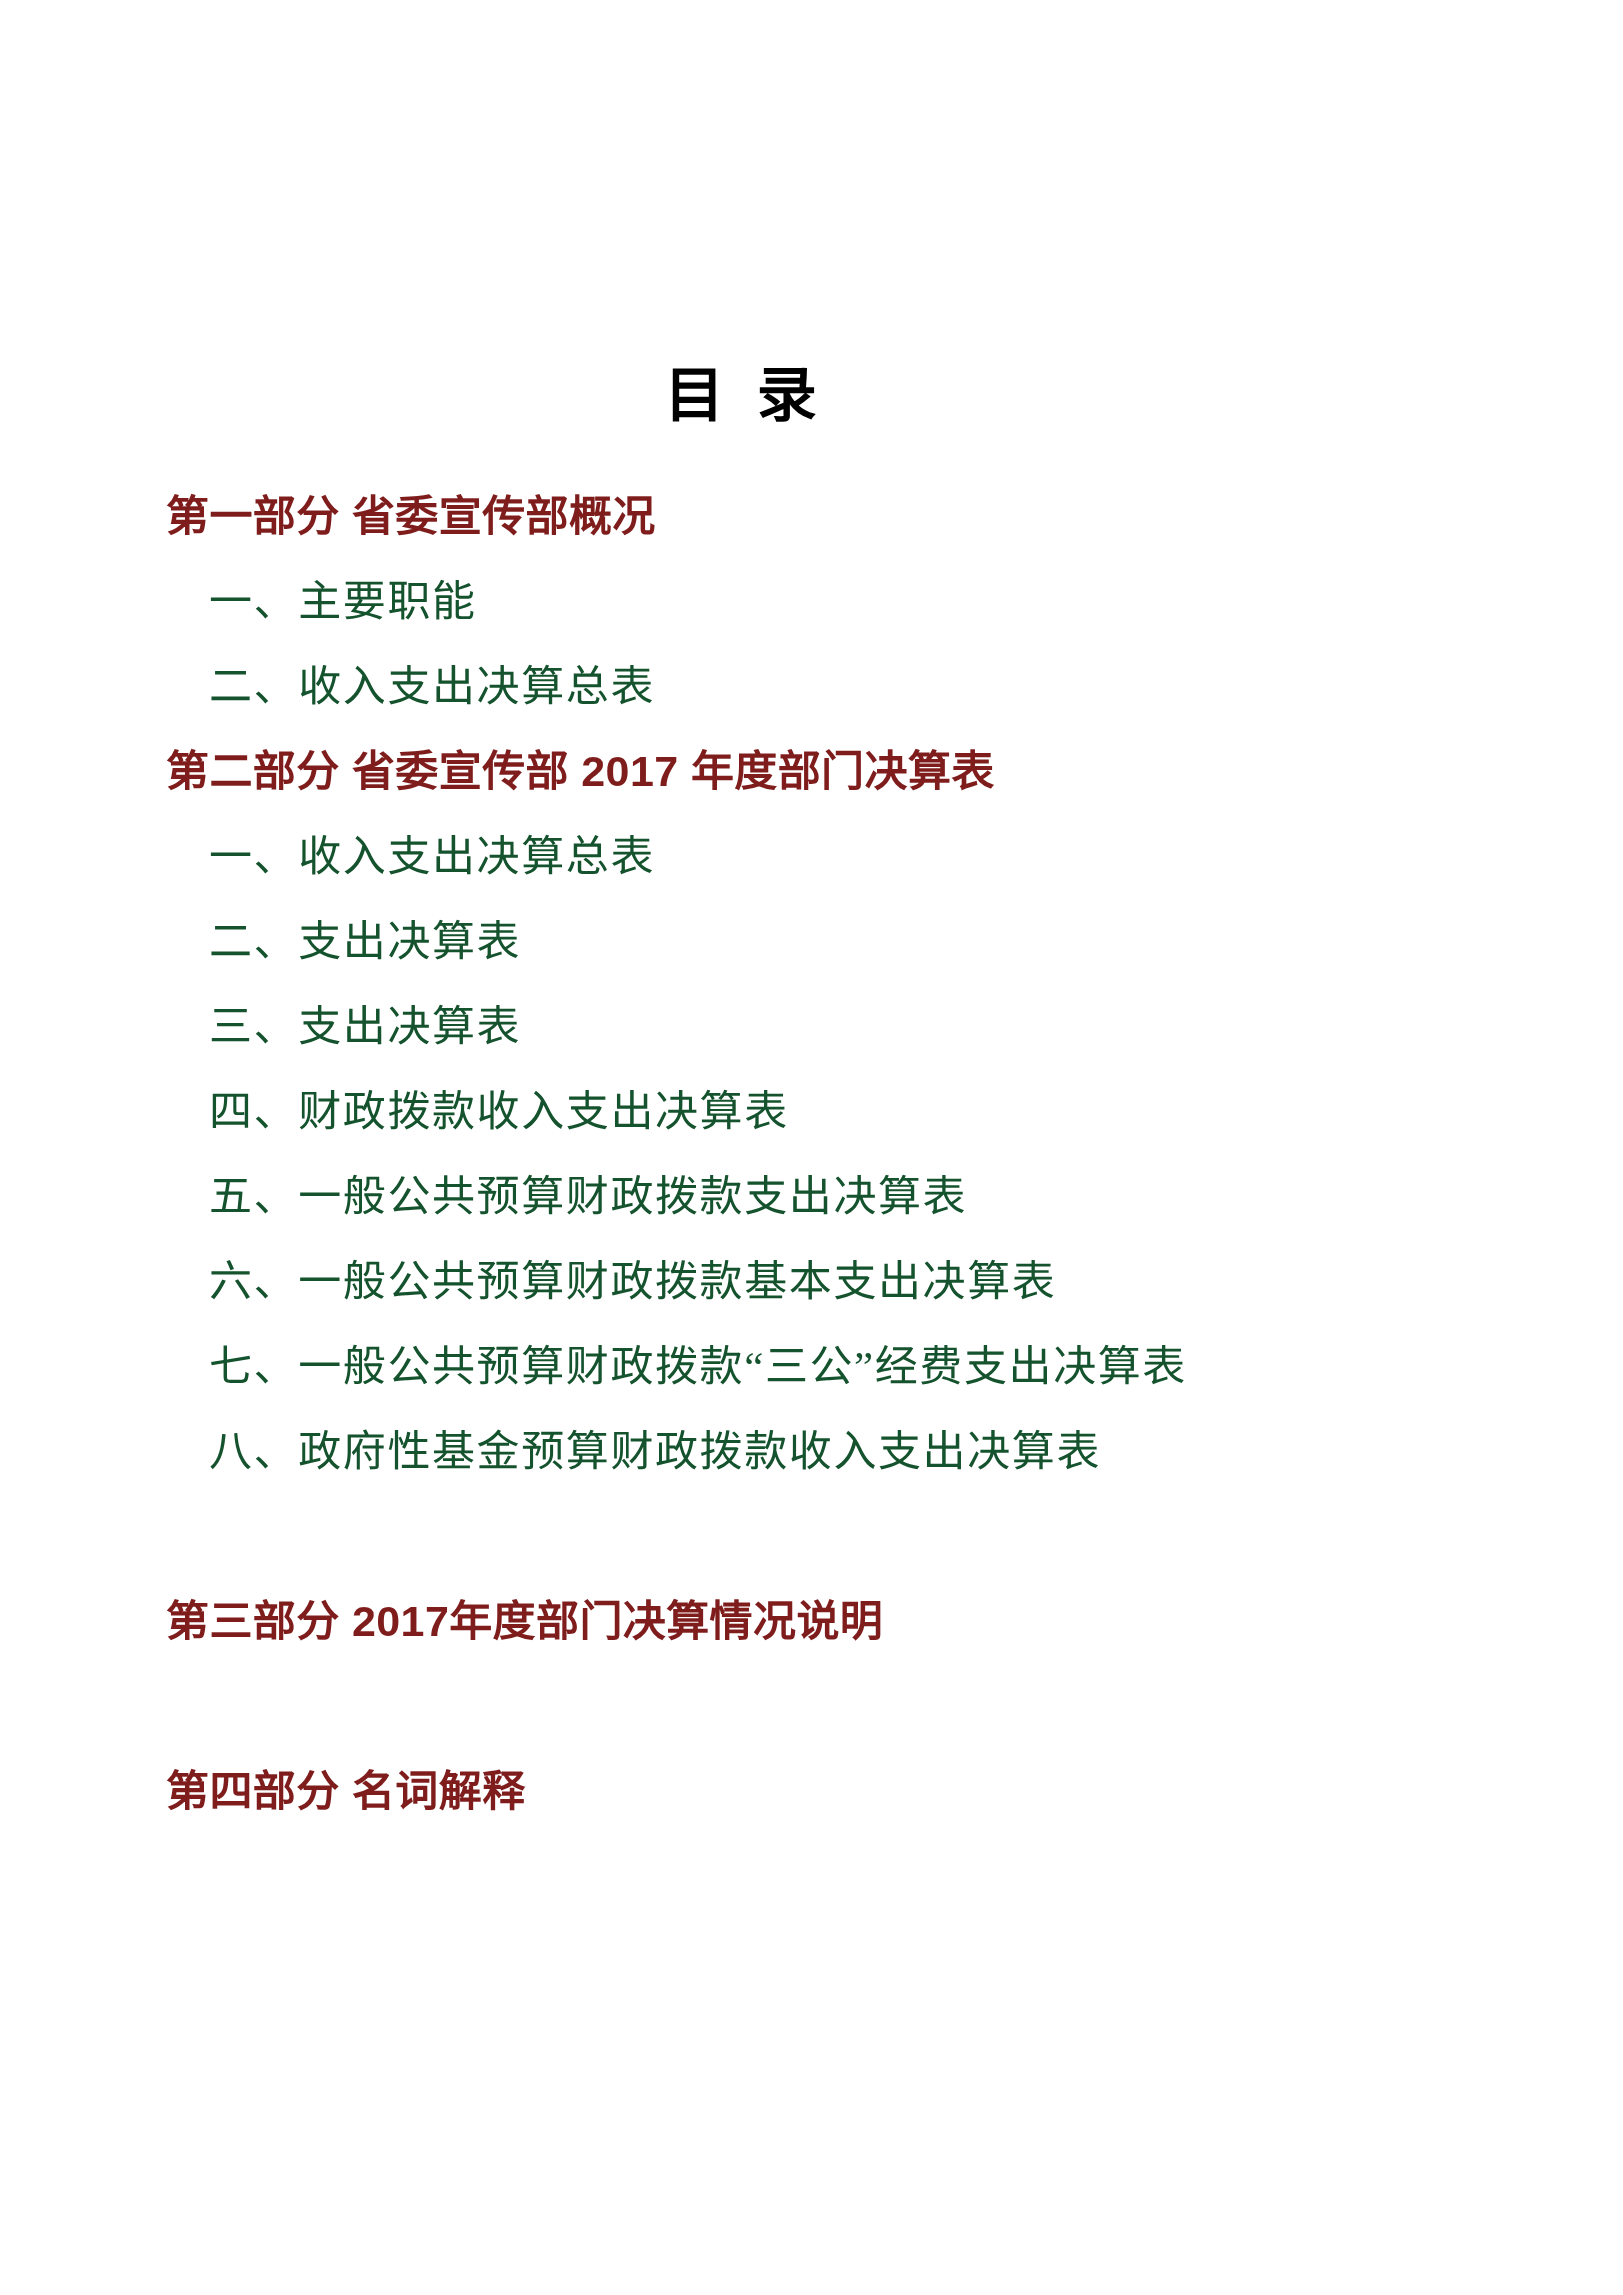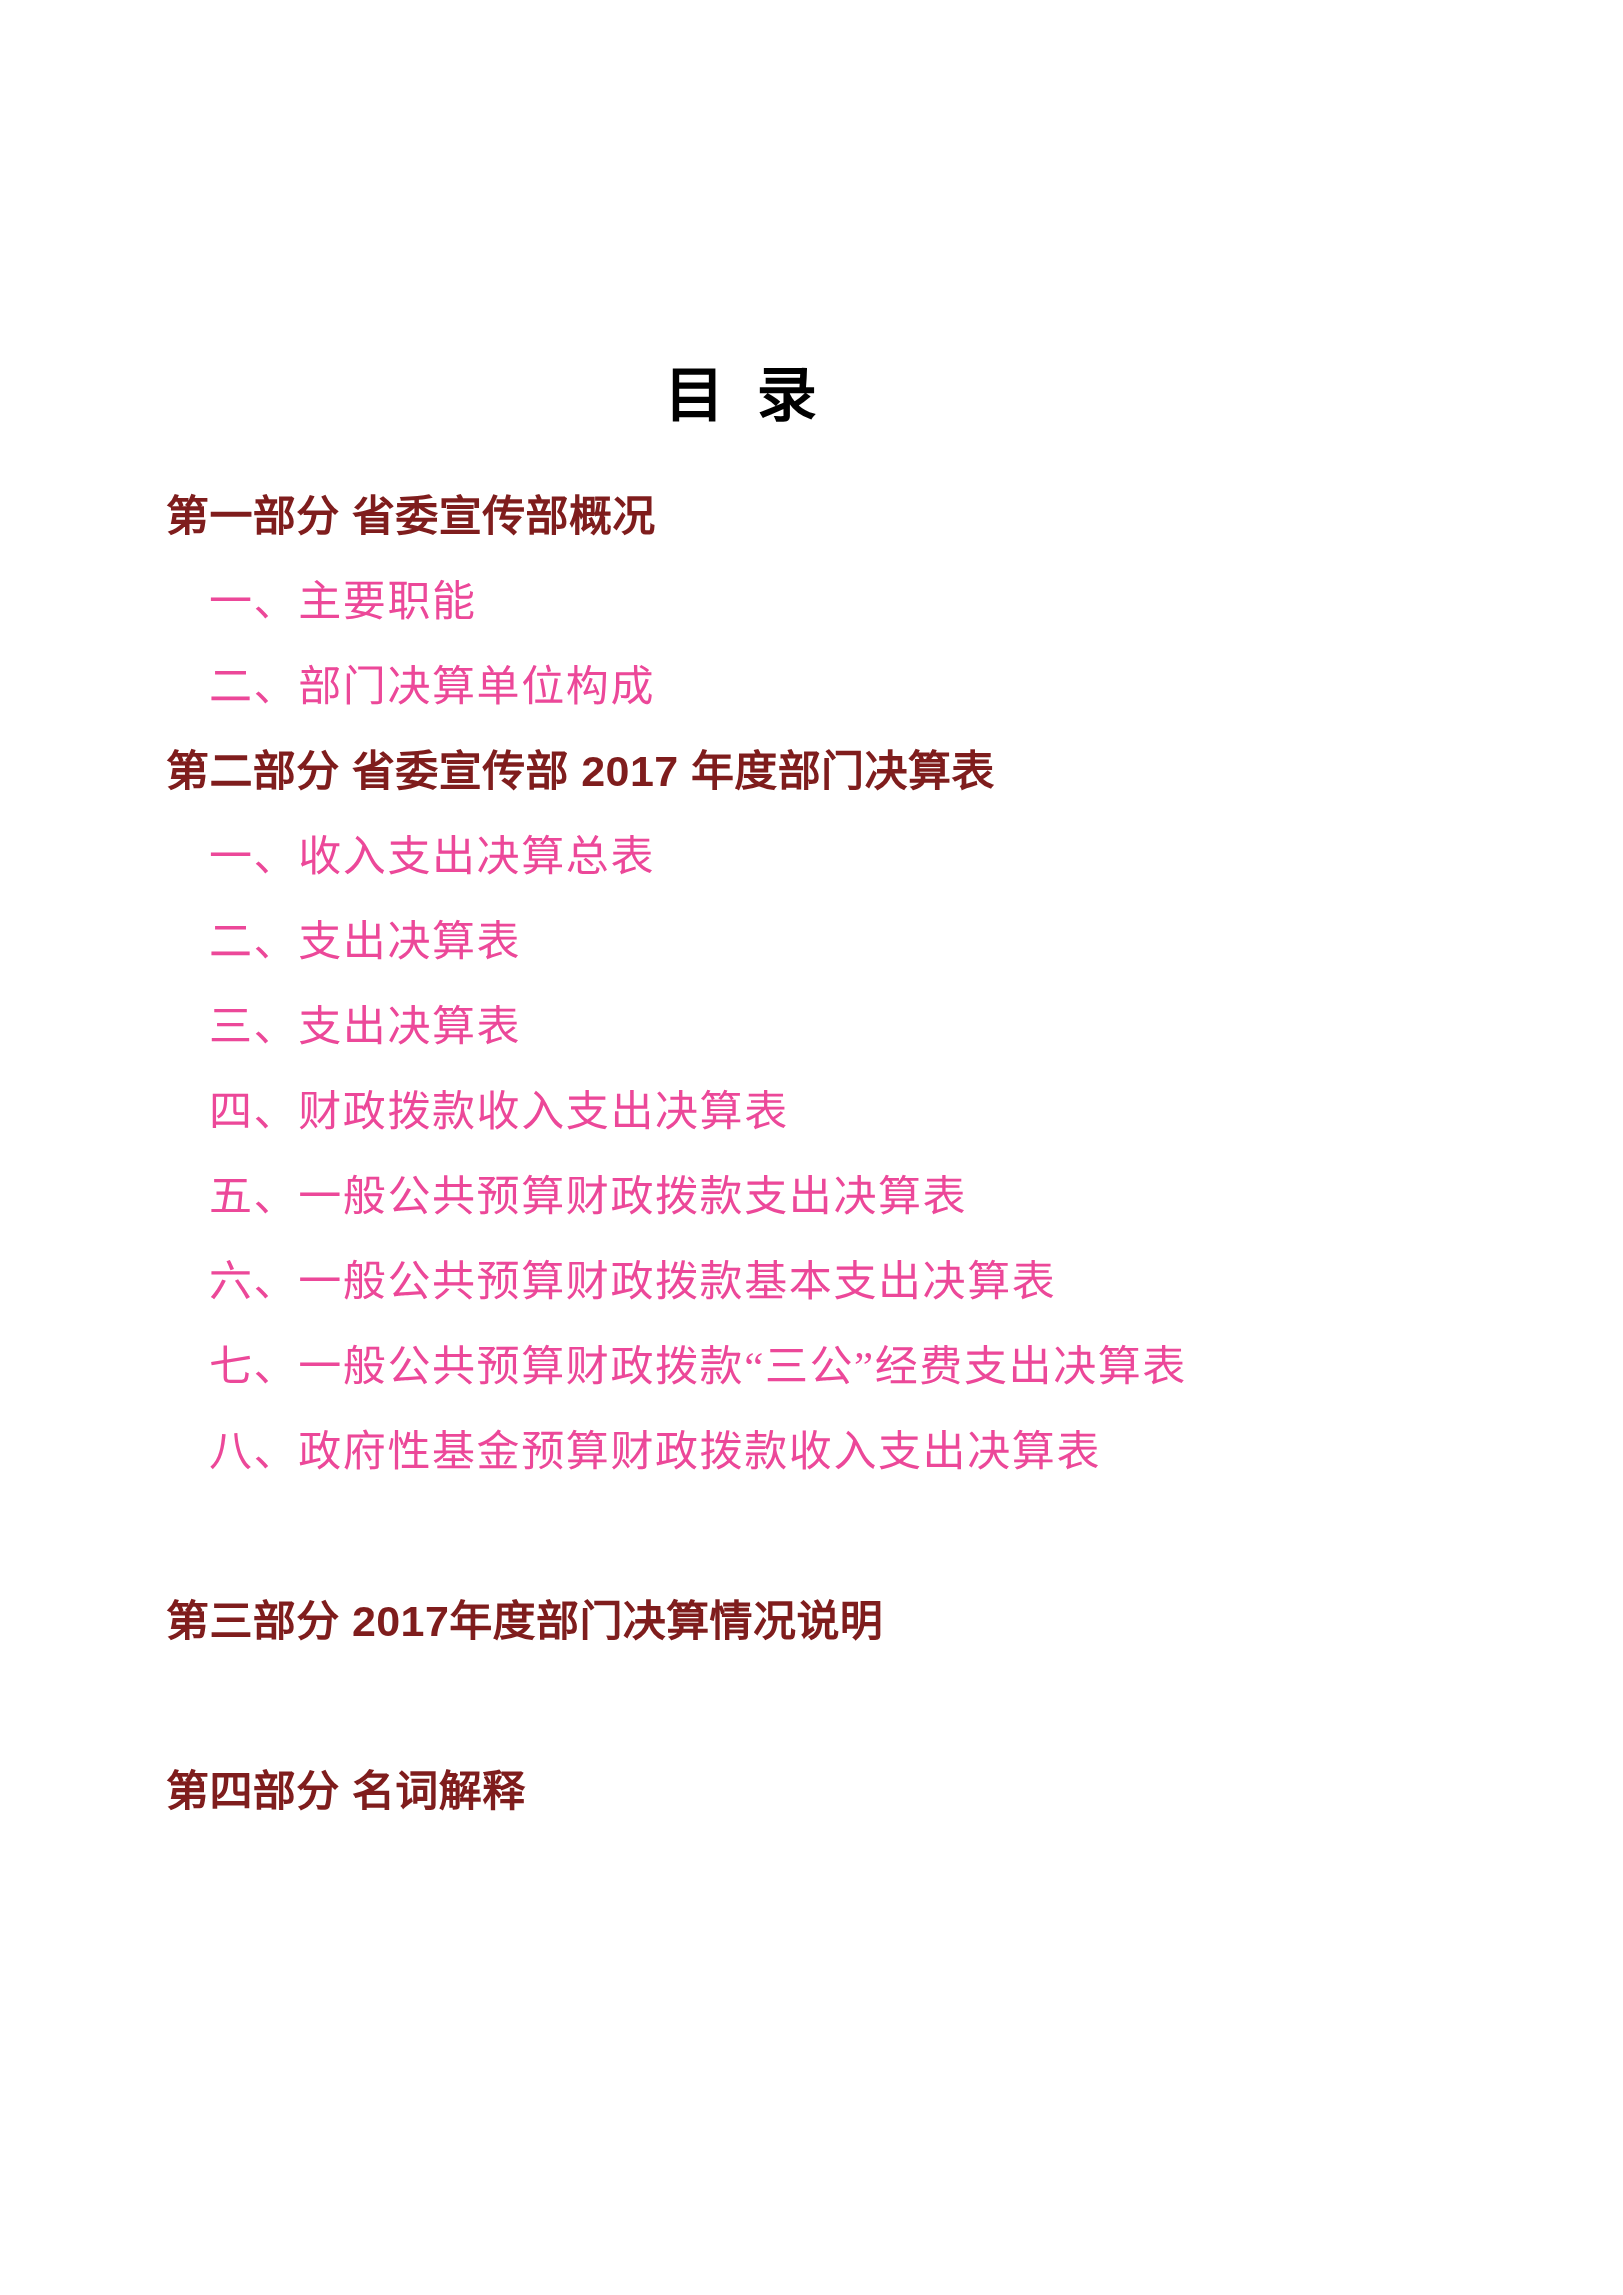--- a/index.html
+++ b/index.html
@@ -49,21 +49,21 @@
     font-size: 43px;
     letter-spacing: 0.4px;
     color: #7f1d1d;
   }
   .line.item {
     font-family: "Liberation Serif", serif;
     font-weight: 400;
     font-size: 43px;
     letter-spacing: 1.6px;
     margin-left: 43px;
-    color: #ec4899;
+    color: #14532d;
   }
   .line.spacer {
     
   }
   .page-number {
     position: absolute;
     top: 2128px;
     right: 75px;
     height: 57px;
     line-height: 57px;
@@ -78,21 +78,21 @@
 <div class="page">
 
   <h1 class="doc-title">目 录</h1>
 
   <div class="content">
 
     <div class="line heading">第一部分 省委宣传部概况</div>
 
     <div class="line item">一、主要职能</div>
 
-    <div class="line item">二、部门决算单位构成</div>
+    <div class="line item">二、收入支出决算总表</div>
 
     <div class="line heading">第二部分 省委宣传部 2017 年度部门决算表</div>
 
     <div class="line item">一、收入支出决算总表</div>
 
     <div class="line item">二、支出决算表</div>
 
     <div class="line item">三、支出决算表</div>
 
     <div class="line item">四、财政拨款收入支出决算表</div>

